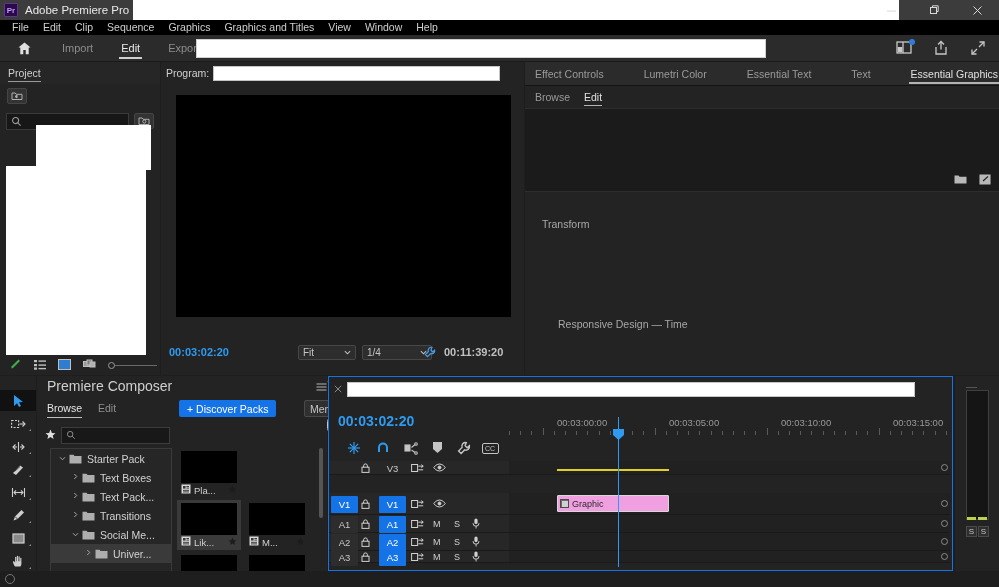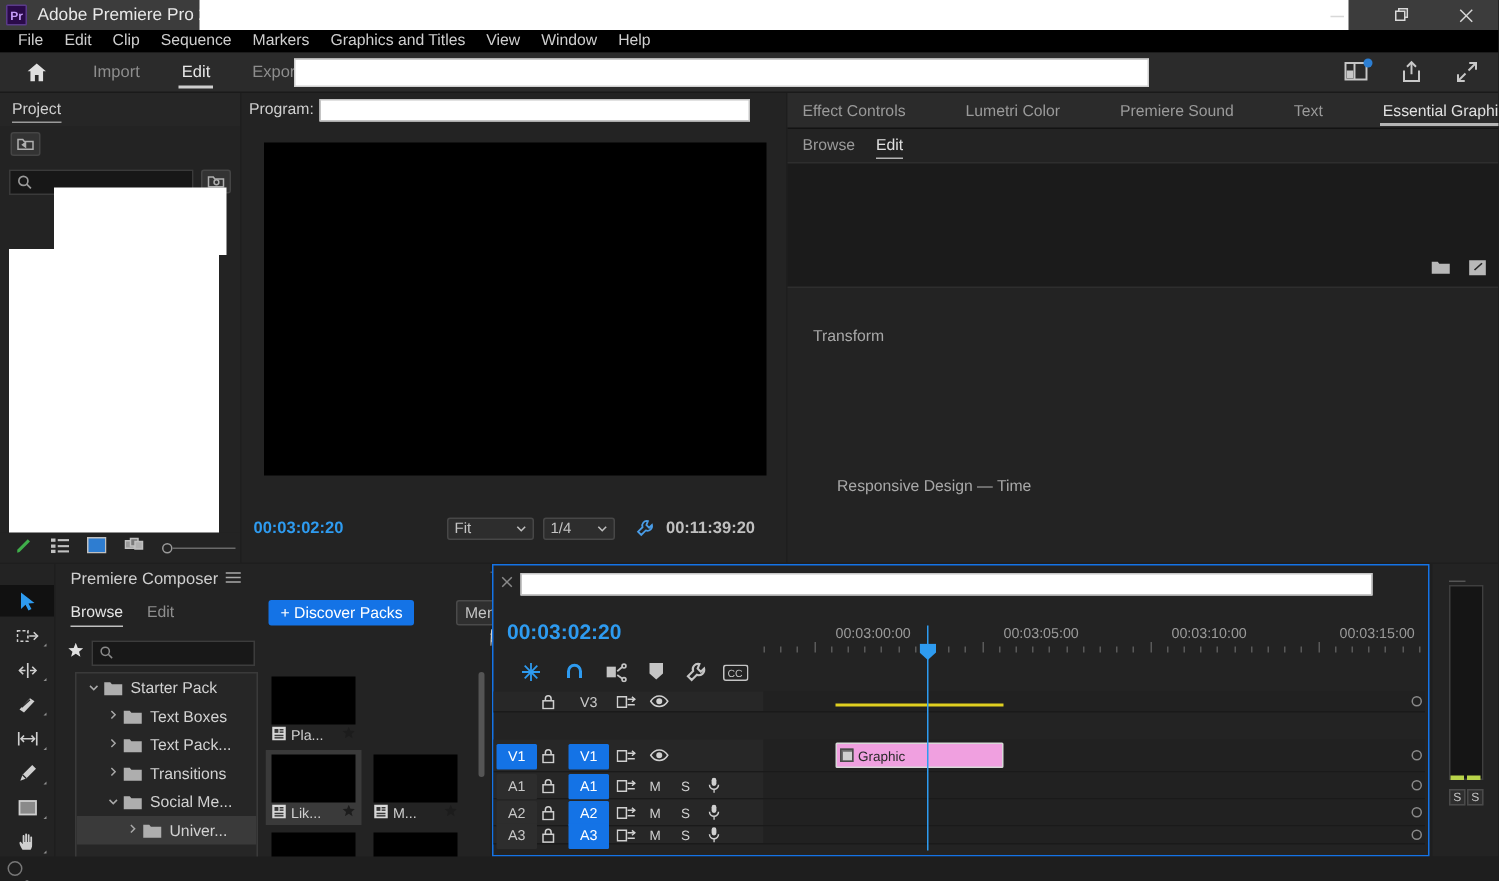--- a/index.html
+++ b/index.html
@@ -176,21 +176,21 @@
   }
   .tool.active { background: #111111; }
   .tool.active svg { color: #2e9bf0; }
   .tool .corner {
     position: absolute; right: 5px; bottom: 3px; width: 0; height: 0;
     border-left: 2.5px solid transparent; border-bottom: 2.5px solid #909090;
   }
 
   
   #composer-panel { left: 37px; top: 376px; width: 290px; height: 211px; background: #232323; }
-  .pc-title { height: 20px; display: flex; align-items: center; padding-left: 10px; font-size: 11px; color: #cfcfcf; }
+  .pc-title { height: 20px; display: flex; align-items: center; padding-left: 10px; font-size: 14px; color: #cfcfcf; justify-content: space-between; }
   .pc-tabrow { height: 24px; display: flex; align-items: center; padding-left: 10px; gap: 16px; position: relative; }
   .pc-tab { font-size: 10.5px; color: #8f8f8f; position: relative; }
   .pc-tab.active { color: #e4e4e4; }
   .pc-tab.active::after { content:''; position:absolute; left:0; right:0; bottom:-4px; height:1.5px; background:#c0c0c0; }
   .pc-discover {
     position: absolute; left: 142px; top: 4px; height: 17px; background: #1473e6; color: #fff;
     font-size: 10.5px; display: flex; align-items: center; padding: 0 8px; border-radius: 2px;
     white-space: nowrap;
   }
   .pc-menu {
@@ -290,21 +290,21 @@
           </svg>
       </div>
     </div>
   </div>
 
   <div class="menubar">
     <div class="menu-item">File</div>
     <div class="menu-item">Edit</div>
     <div class="menu-item">Clip</div>
     <div class="menu-item">Sequence</div>
-    <div class="menu-item">Markers</div>
+    <div class="menu-item">Graphics</div>
     <div class="menu-item">Graphics and Titles</div>
     <div class="menu-item">View</div>
     <div class="menu-item">Window</div>
     <div class="menu-item">Help</div>
   </div>
 
   <div class="headerbar">
     <div class="home-btn">
       <svg width="15" height="15" viewBox="0 0 16 16" fill="#e0e0e0">
           <path d="M8 1.5 1.5 7h2v7h3.2V9.6h2.6V14h3.2V7h2z"></path>
@@ -412,21 +412,21 @@
     <div class="prog-video"></div>
 
     <div class="prog-infobar">
       <span class="tc-blue">00:03:02:20</span>
       <span class="sel-box" style="position:absolute; left:137px; width:58px;">
         <span>Fit</span>
         <svg width="7" height="5" viewBox="0 0 8 5" fill="none" stroke="#c0c0c0" stroke-width="1.2">
             <polyline points="1,1 4,4 7,1"></polyline>
           </svg>
       </span>
-      <span class="sel-box" style="position:absolute; left:201px; width:48px;">
+      <span class="sel-box" style="position:absolute; left:201px; width:70px;">
         <span>1/4</span>
         <svg width="7" height="5" viewBox="0 0 8 5" fill="none" stroke="#c0c0c0" stroke-width="1.2">
             <polyline points="1,1 4,4 7,1"></polyline>
           </svg>
       </span>
       <span style="position:absolute; left:263px; top:4px;">
         <svg width="12" height="12" viewBox="0 0 14 14" fill="none" stroke="#4a9de8" stroke-width="1.4">
             <path d="M9.3 1.6a3.6 3.6 0 0 0-4.2 4.8L1.6 9.9l2.5 2.5 3.5-3.5a3.6 3.6 0 0 0 4.8-4.2L10.2 6.8 8.1 4.7z"></path>
           </svg>
       </span>
@@ -575,21 +575,21 @@
             <line x1="1" y1="5.5" x2="10" y2="5.5"></line>
           </svg>
       </span>
     </div>
   </div>
 
   <div class="panel" id="eg-panel">
     <div class="panel-tabs">
       <div class="ptab">Effect Controls</div>
       <div class="ptab" style="margin-left:20px;">Lumetri Color</div>
-      <div class="ptab" style="margin-left:20px;">Premiere Sound</div>
+      <div class="ptab" style="margin-left:20px;">Essential Text</div>
       <div class="ptab" style="margin-left:20px;">Text</div>
       <div class="ptab active" style="margin-left:20px;">Essential Graphics</div>
 
     </div>
 
     <div class="eg-subtabs">
       <div class="eg-subtab">Browse</div>
       <div class="eg-subtab active">Edit</div>
     </div>
 

